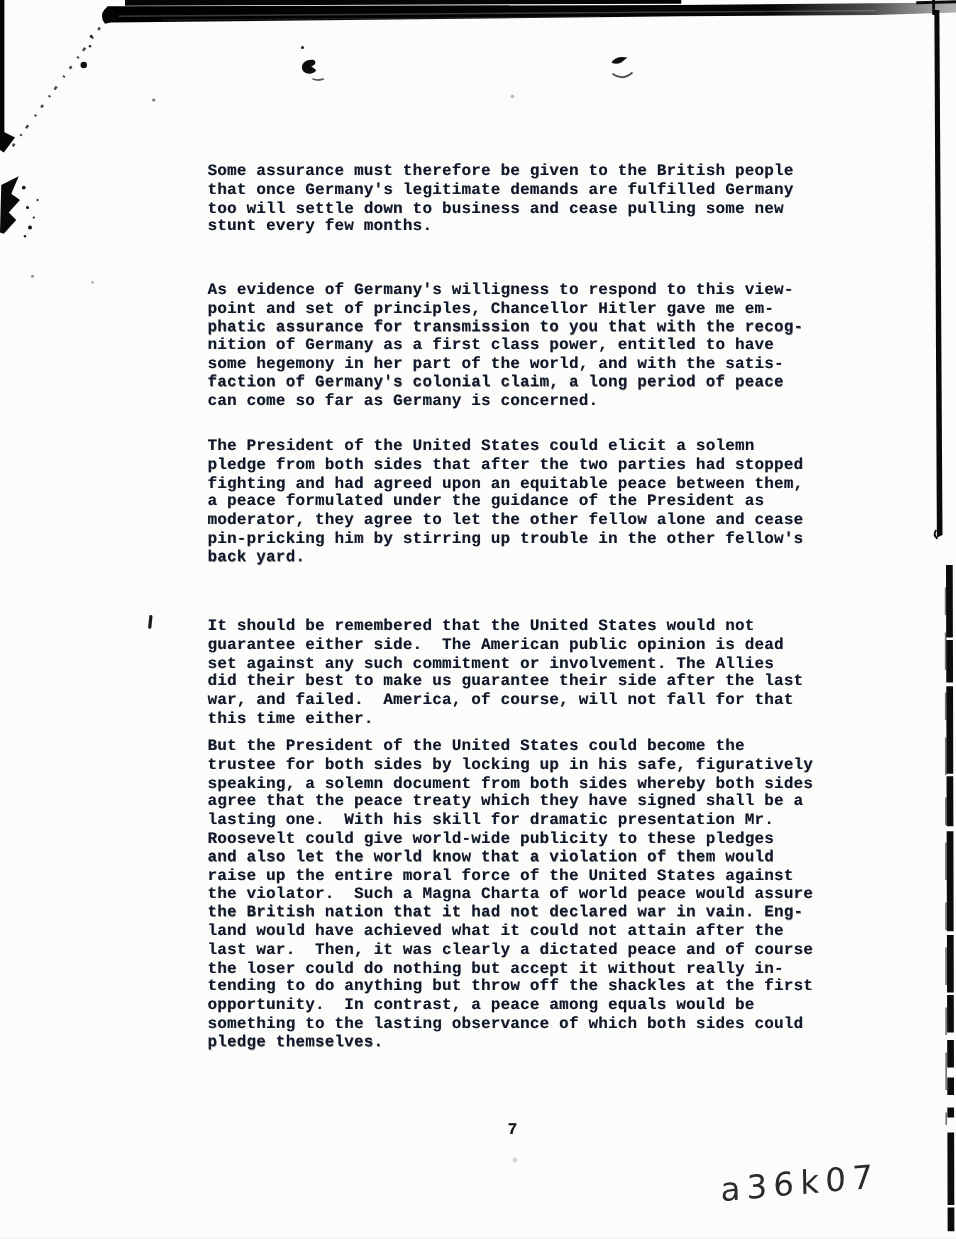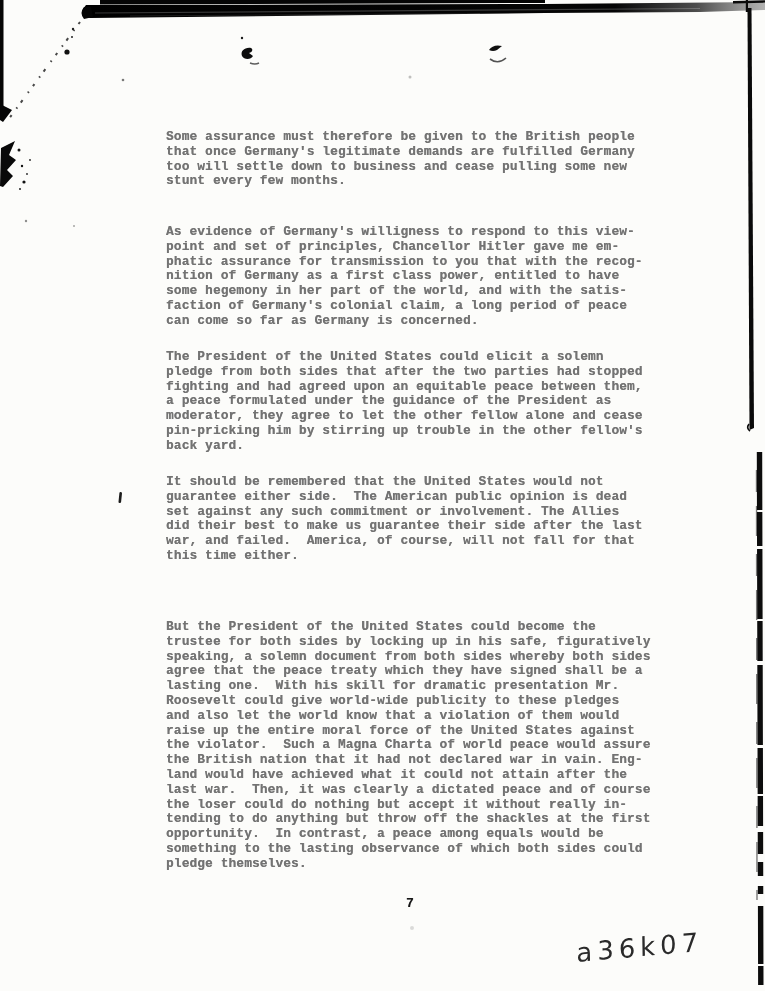--- a/index.html
+++ b/index.html
@@ -16,28 +16,28 @@
   }
   .para{
     position:absolute;
     left:166px;
     white-space:pre;
     font-family:"Liberation Mono","DejaVu Sans Mono",monospace;
     font-size:12.7px;
     line-height:14.8px;
     font-weight:700;
     letter-spacing:0.2px;
-    color:#737373;
+    color:#0f172a;
     text-shadow:0.3px 0.2px 0 rgba(22,22,22,0.5);
   }
   .p1{top:130px;}
   .p2{top:225px;}
   .p3{top:350px;}
-  .p4{top:475px;}
-  .p5{top:620px;}
+  .p4{top:494px;}
+  .p5{top:590px;}
   .page-number{
     position:absolute;
     left:406px;top:896px;
     font-family:"Liberation Mono","DejaVu Sans Mono",monospace;
     font-size:13px;font-weight:700;color:#161616;
     text-shadow:0.3px 0.2px 0 rgba(22,22,22,0.5);
   }
   .handwritten{
     position:absolute;
     left:577px;top:938px;

